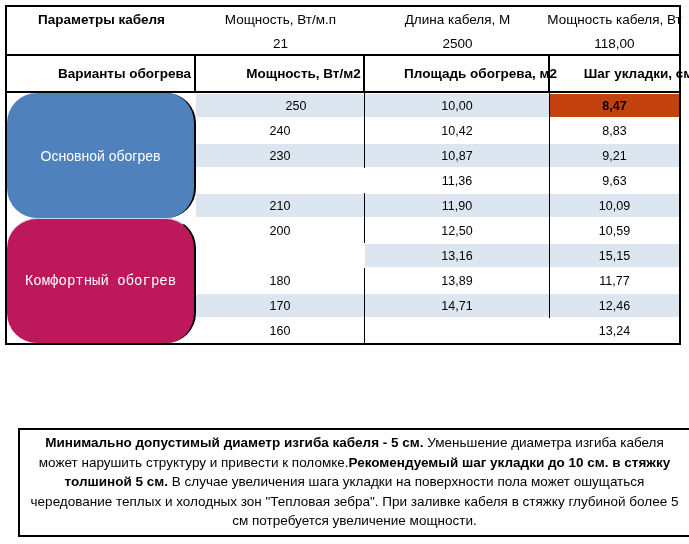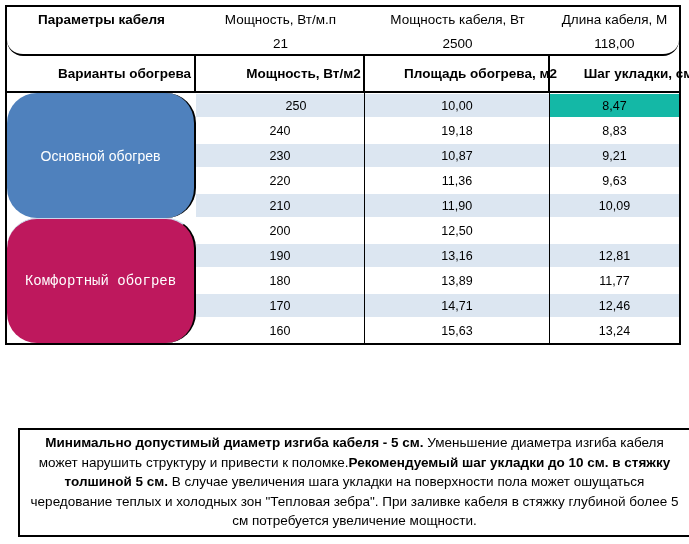--- a/index.html
+++ b/index.html
@@ -8,21 +8,21 @@
     font-family:"Liberation Sans", sans-serif; color:#000; background:#fff;
     overflow:hidden;
   }
   .main-table {
     position:absolute; left:5px; top:5px; width:672px;
     border:2.5px solid #000; background:#fff;
   }
   
   .params-section {
     display:grid; grid-template-columns:189px 169px 185px 129px;
-    grid-template-rows:25px 22px; border-bottom:2.5px solid #000;border-radius:16px;
+    grid-template-rows:25px 22px; border-bottom:2.5px solid #000;
   }
   .p-cell {
     display:flex; align-items:center; justify-content:center;
     font-size:13.5px; white-space:nowrap;
   }
   .p-title { font-weight:bold; }
   
   .header-row {
     display:grid; grid-template-columns:189px 169px 185px 129px;
     grid-template-rows:35px; border-bottom:2.5px solid #000;
@@ -59,67 +59,65 @@
 </head>
 <body>
 
 <div class="page">
 
   <div class="main-table">
 
     <div class="params-section">
       <div class="p-cell p-title">Параметры кабеля</div>
       <div class="p-cell">Мощность, Вт/м.п</div>
+      <div class="p-cell">Длина кабеля, М</div>
       <div class="p-cell">Мощность кабеля, Вт</div>
-      <div class="p-cell">Длина кабеля, М</div>
       <div class="p-cell"></div>
       <div class="p-cell">21</div>
       <div class="p-cell">2500</div>
       <div class="p-cell">118,00</div>
     </div>
 
     <div class="header-row">
       <div class="h-cell">Варианты обогрева</div>
       <div class="h-cell">Мощность, Вт/м2</div>
       <div class="h-cell">Площадь обогрева, м2</div>
       <div class="h-cell">Шаг укладки, см</div>
     </div>
 
     <div class="data-grid">
       <div class="section-cell sec-0" style="grid-row: 1 / 6; background: rgb(79, 129, 189);">Основной обогрев</div>
       <div class="section-cell sec-1" style="grid-row: 6 / 11; background: #be185d; font-family: Liberation Mono, monospace;">Комфортный обогрев</div>
 
     <div class="d-cell stripe" style="background: rgb(220, 230, 241); grid-area: 1 / 2; padding-left: 32px;">250</div>
         <div class="d-cell stripe" style="background: rgb(220, 230, 241); grid-area: 1 / 3;">10,00</div>
-        <div class="d-cell col4 stripe" style="background: #14b8a6; grid-area: 1 / 4;">8,47</div>
+        <div class="d-cell col4 stripe" style="background: #c2410c; grid-area: 1 / 4; font-weight: bold;">8,47</div>
         <div class="d-cell" style="grid-area: 2 / 2;">240</div>
-        <div class="d-cell" style="grid-area: 2 / 3;">19,18</div>
+        <div class="d-cell" style="grid-area: 2 / 3;">10,42</div>
         <div class="d-cell col4" style="grid-area: 2 / 4;">8,83</div>
         <div class="d-cell stripe" style="background: rgb(220, 230, 241); grid-area: 3 / 2;">230</div>
         <div class="d-cell stripe" style="background: rgb(220, 230, 241); grid-area: 3 / 3;">10,87</div>
         <div class="d-cell col4 stripe" style="background: rgb(220, 230, 241); grid-area: 3 / 4;">9,21</div>
-        <div class="d-cell" style="grid-area: 4 / 2;">220</div>
         <div class="d-cell" style="grid-area: 4 / 3;">11,36</div>
         <div class="d-cell col4" style="grid-area: 4 / 4;">9,63</div>
         <div class="d-cell stripe" style="background: rgb(220, 230, 241); grid-area: 5 / 2;">210</div>
         <div class="d-cell stripe" style="background: rgb(220, 230, 241); grid-area: 5 / 3;">11,90</div>
         <div class="d-cell col4 stripe" style="background: rgb(220, 230, 241); grid-area: 5 / 4;">10,09</div>
         <div class="d-cell" style="grid-area: 6 / 2;">200</div>
         <div class="d-cell" style="grid-area: 6 / 3;">12,50</div>
-        <div class="d-cell stripe" style="background: rgb(220, 230, 241); grid-area: 7 / 2;">190</div>
+        <div class="d-cell col4" style="grid-area: 6 / 4;">10,59</div>
         <div class="d-cell stripe" style="background: rgb(220, 230, 241); grid-area: 7 / 3;">13,16</div>
-        <div class="d-cell col4 stripe" style="background: rgb(220, 230, 241); grid-area: 7 / 4;">12,81</div>
+        <div class="d-cell col4 stripe" style="background: rgb(220, 230, 241); grid-area: 7 / 4;">15,15</div>
         <div class="d-cell" style="grid-area: 8 / 2;">180</div>
         <div class="d-cell" style="grid-area: 8 / 3;">13,89</div>
         <div class="d-cell col4" style="grid-area: 8 / 4;">11,77</div>
         <div class="d-cell stripe" style="background: rgb(220, 230, 241); grid-area: 9 / 2;">170</div>
         <div class="d-cell stripe" style="background: rgb(220, 230, 241); grid-area: 9 / 3;">14,71</div>
         <div class="d-cell col4 stripe" style="background: rgb(220, 230, 241); grid-area: 9 / 4;">12,46</div>
         <div class="d-cell" style="grid-area: 10 / 2;">160</div>
-        <div class="d-cell" style="grid-area: 10 / 3;">15,63</div>
         <div class="d-cell col4" style="grid-area: 10 / 4;">13,24</div>
       </div>
 
   </div>
 
   <div class="note-box">
     
   <span class="seg-bold">Минимально допустимый диаметр изгиба кабеля - 5 см.</span><span class="seg-regular">  Уменьшение диаметра изгиба кабеля может нарушить структуру и привести к поломке.</span><span class="seg-bold">Рекомендуемый шаг укладки до 10 см. в стяжку толшиной 5 см.</span><span class="seg-regular"> В  случае увеличения шага укладки на поверхности пола может ошущаться чередование теплых и холодных зон "Тепловая зебра". При заливке кабеля в стяжку глубиной более 5 см потребуется увеличение мощности.</span></div>
 
 </div>

